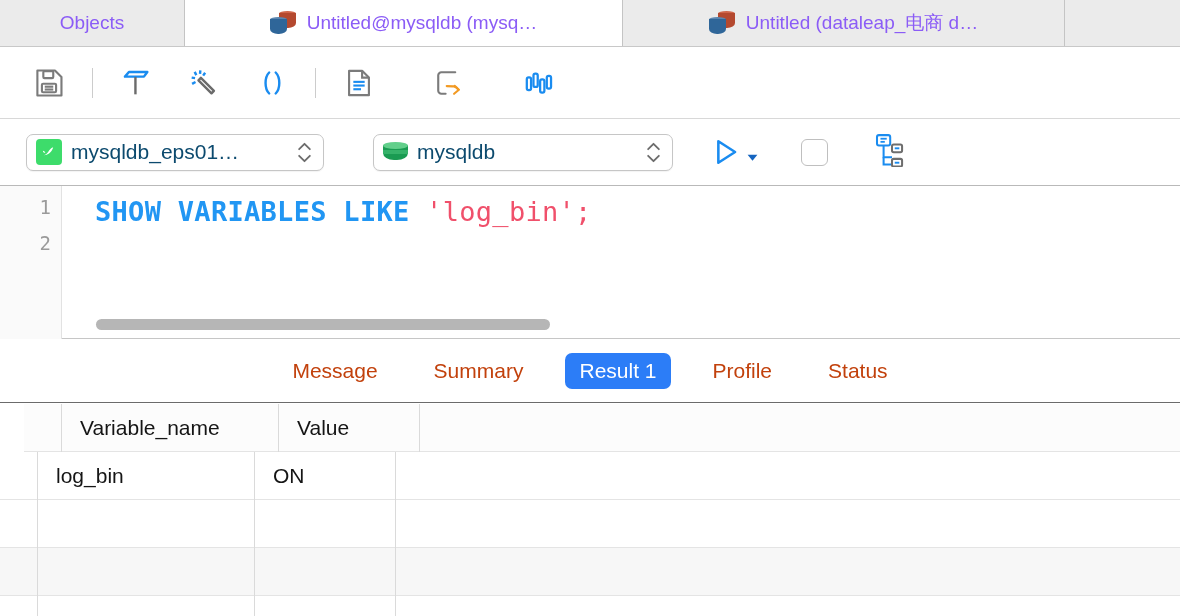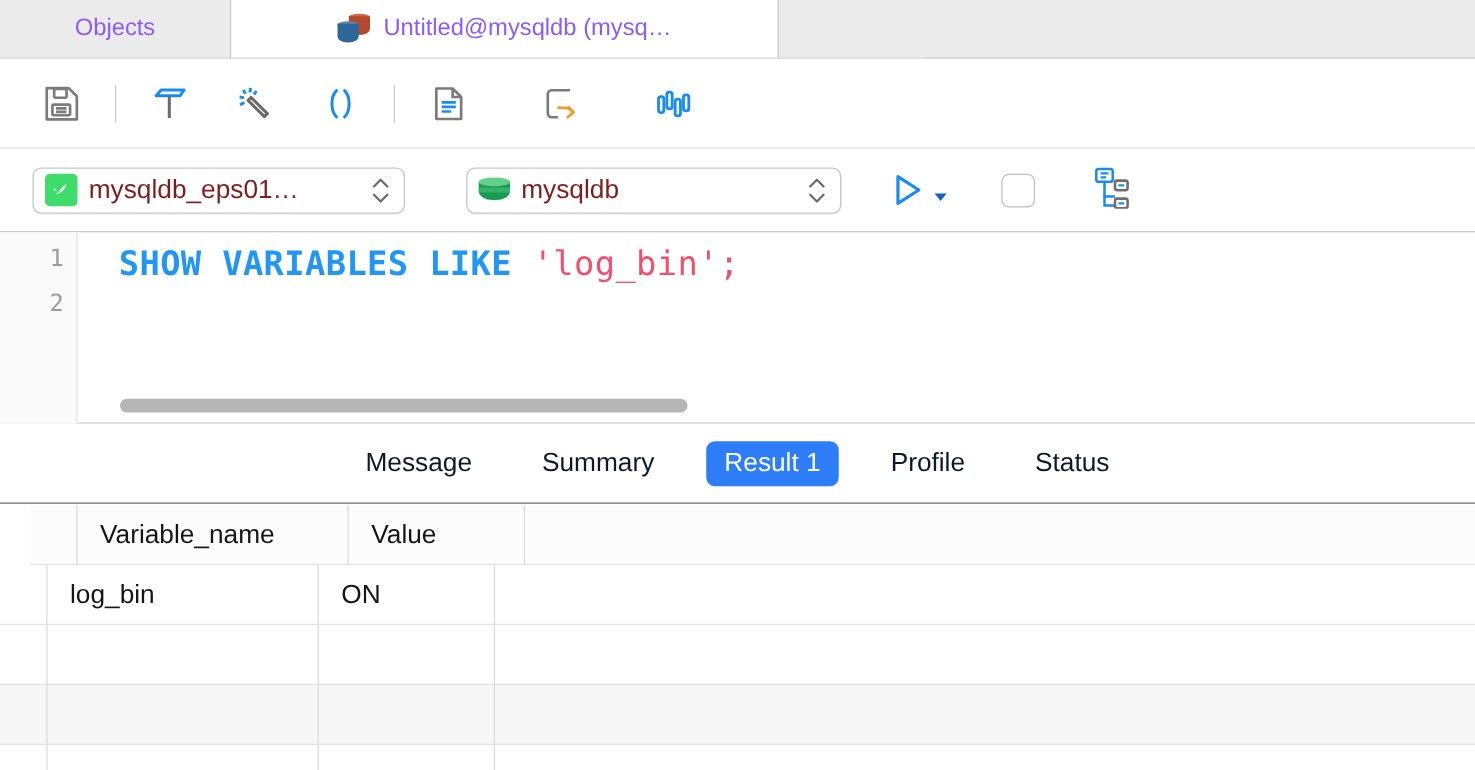--- a/index.html
+++ b/index.html
@@ -70,21 +70,21 @@
     position: absolute; left: 0; top: 119px; width: 1180px; height: 67px;
     background: #ffffff;
     display: flex; align-items: center; padding-left: 26px;
     border-bottom: 1px solid #b9b9b9;
   }
   .combo {
     height: 37px; border: 1px solid #c6c6c6; border-radius: 7px;
     background: #fff;
     display: flex; align-items: center; gap: 9px;
     padding: 0 8px 0 9px;
-    font-size: 21px; color: #7f1d1d;
+    font-size: 21px; color: #0c4a6e;
     box-shadow: 0 1px 1px rgba(0,0,0,0.05);
   }
   .combo.c1 { width: 298px; }
   .combo.c2 { width: 300px; margin-left: 49px; }
   .combo .ctext { flex: 1; white-space: nowrap; overflow: hidden; text-overflow: ellipsis; }
   .stepper { display: flex; flex-direction: column; gap: 3px; padding-right: 3px; }
 
   .mysqlmark {
     width: 26px; height: 26px; background: #3ddc6b; border-radius: 4px;
     display: flex; align-items: center; justify-content: center; flex: 0 0 26px;
@@ -128,21 +128,21 @@
     background: #b6b6b6; border-radius: 6px;
   }
 
   
   .restabs {
     position: absolute; left: 0; top: 339px; width: 1180px; height: 64px;
     background: #ffffff; border-bottom: 1px solid #6b6b6b;
     display: flex; align-items: center; justify-content: center; gap: 0;
   }
   .rtab {
-    font-size: 21px; color: #0f172a; padding: 6px 14px; border-radius: 7px;
+    font-size: 21px; color: #c2410c; padding: 6px 14px; border-radius: 7px;
     margin: 0 14px; white-space: nowrap;
   }
   .rtab.active { background: #2c7df7; color: #ffffff; }
 
   
   .grid {
     position: absolute; left: 0; top: 404px; width: 1180px; height: 212px;
     background: #ffffff;
   }
   .grow {
@@ -182,20 +182,33 @@
             <span class="body"></span>
           </span>
         <span class="cyl front">
             <span class="top"></span>
             <span class="body"></span>
           </span>
       </span>
       <span class="label">Untitled@mysqldb (mysq…</span>
     </div>
 
+    <div class="wtab t3">
+      <span class="dbstack">
+        <span class="cyl back">
+            <span class="top"></span>
+            <span class="body"></span>
+          </span>
+        <span class="cyl front">
+            <span class="top"></span>
+            <span class="body"></span>
+          </span>
+      </span>
+      <span class="label">Untitled (dataleap_电商 d…</span>
+    </div>
 
     <div class="wtab t4">
       <span class="label"></span>
     </div>
   </div>
 
   <div class="toolbar">
 
     <div class="tbtn">
       <svg width="34" height="34" viewBox="0 0 24 24" fill="none" stroke="#7b7b7b" stroke-width="1.5">

